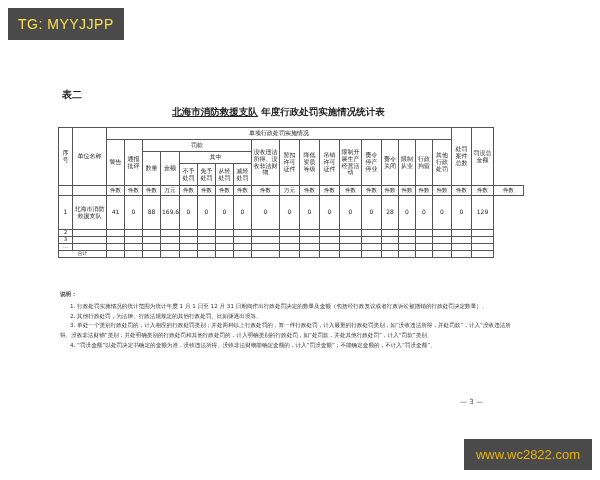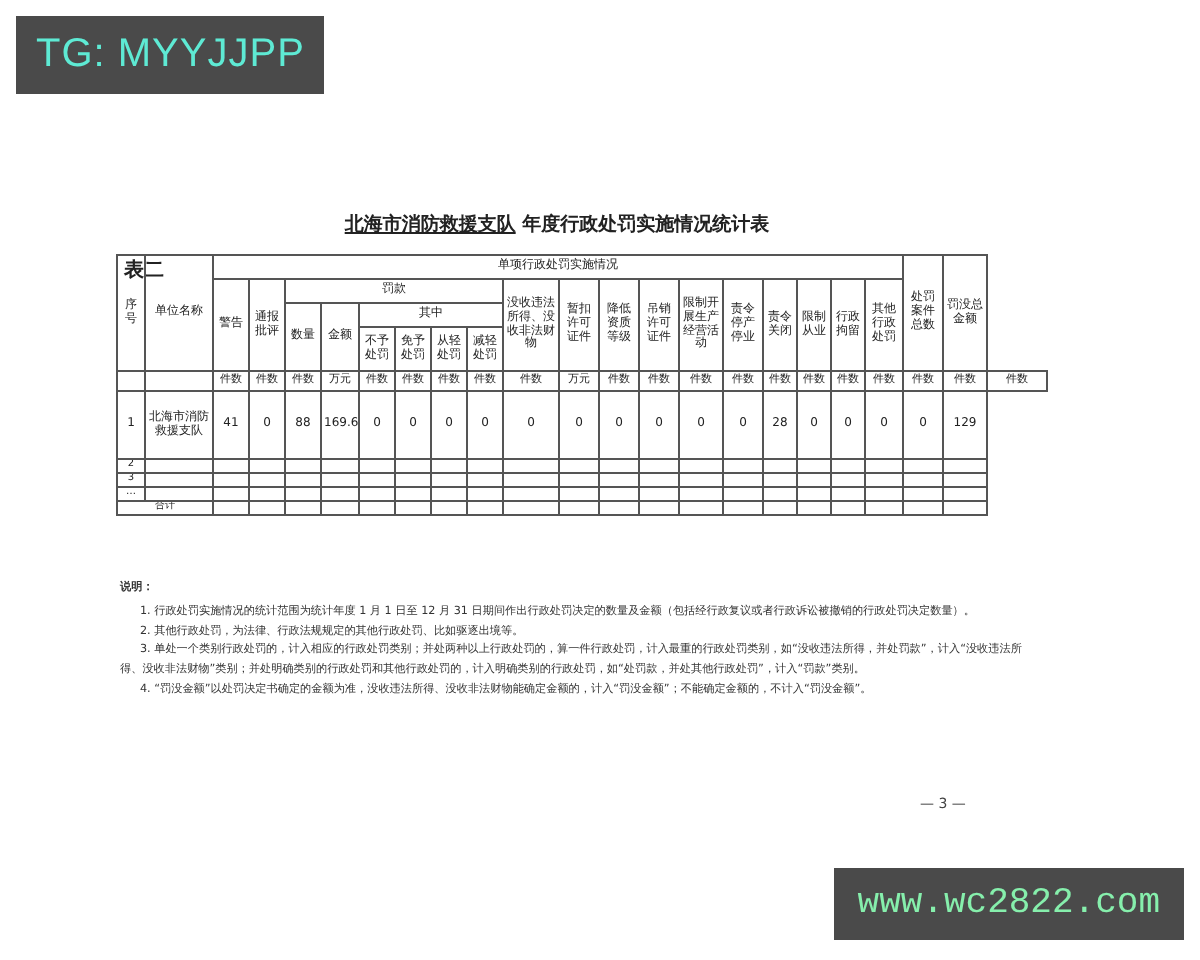--- a/index.html
+++ b/index.html
@@ -5,34 +5,34 @@
   * { box-sizing: border-box; margin: 0; padding: 0; }
   body {
     width: 600px; height: 480px; overflow: hidden;
     background: #ffffff;
     font-family: "DejaVu Sans", sans-serif;
     color: #222;
     position: relative;
   }
   .wm-top {
     position: absolute; left: 8px; top: 8px;
-    background: #4a4a4a; color: #5eead4;
+    background: #4a4a4a; color: #fde047;
     font-family: "Liberation Sans", sans-serif;
-    font-size: 20px; padding: 8px 10px;
+    font-size: 14px; padding: 8px 10px;
     letter-spacing: 0.5px;
   }
   .wm-bottom {
     position: absolute; right: 8px; bottom: 10px;
-    background: #4a4a4a; color: #86efac;
-    font-family: Liberation Mono, monospace;
-    font-size: 18px; padding: 8px 12px;
+    background: #4a4a4a; color: #eab308;
+    font-family: Liberation Sans, sans-serif;
+    font-size: 13px; padding: 8px 12px;
   }
   .label-table {
     position: absolute; left: 62px; top: 88px;
-    font-size: 10px; font-weight: bold; margin-top: 40px;
+    font-size: 10px; font-weight: bold;
   }
   .doc-title {
     position: absolute; left: 0; width: 557px; top: 106px;
     text-align: center; font-size: 9.5px; font-weight: bold;
   }
   .doc-title .ul { text-decoration: underline; }
   table.stats {
     position: absolute; left: 58px; top: 127px; width: 466px;
     border-collapse: collapse; table-layout: fixed;
     font-size: 6px;

